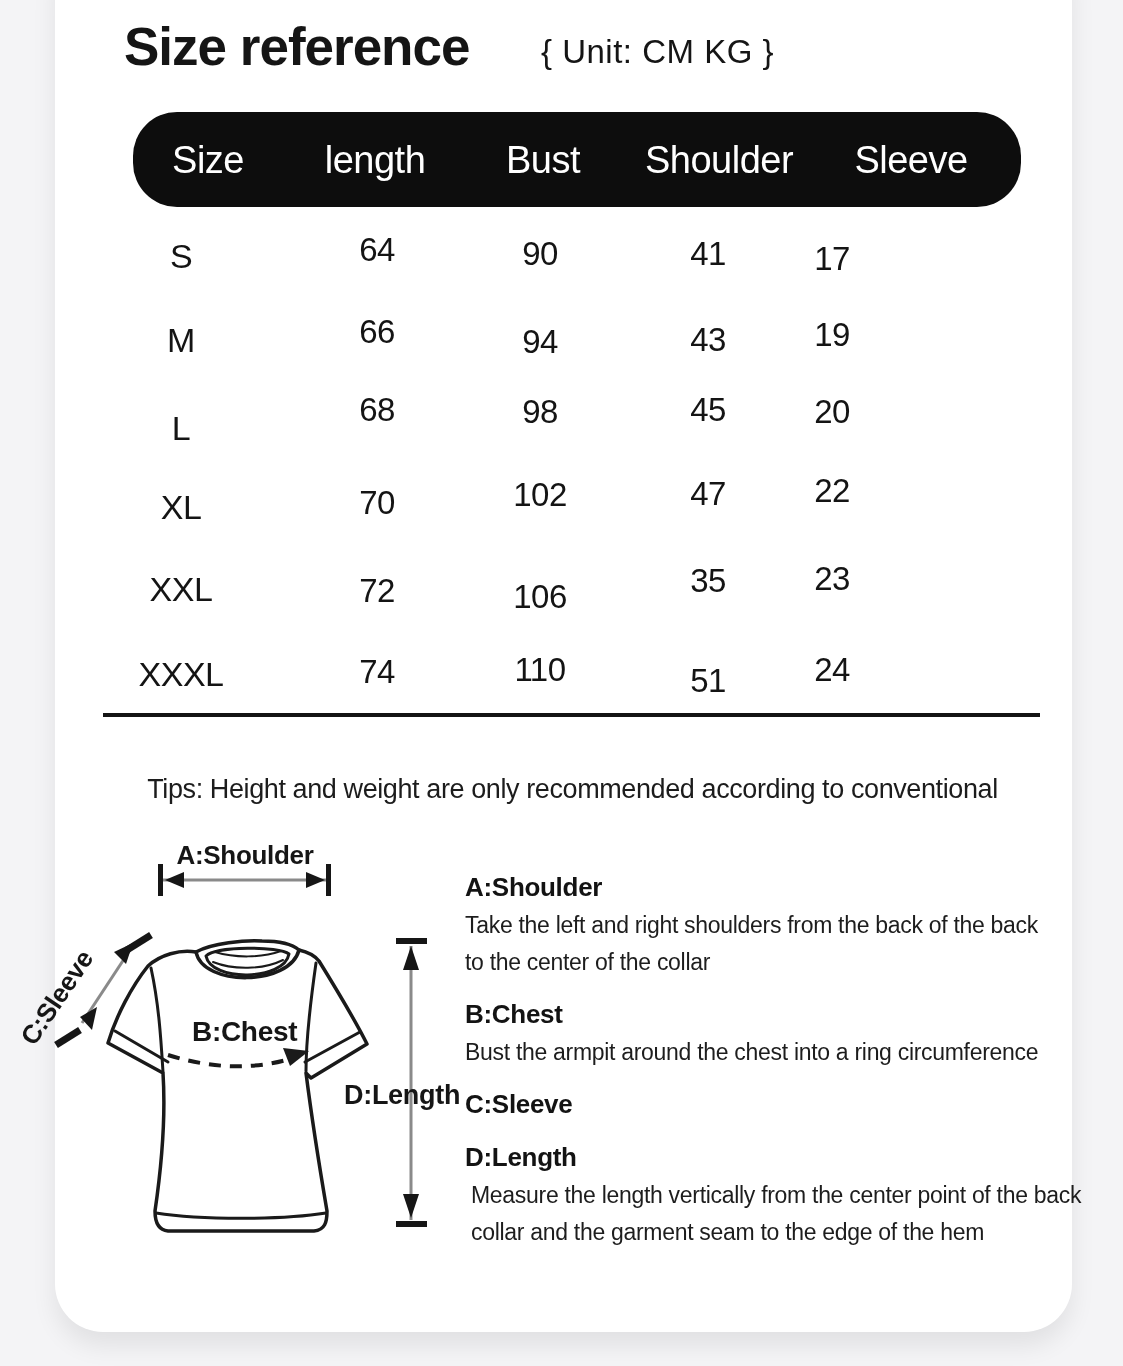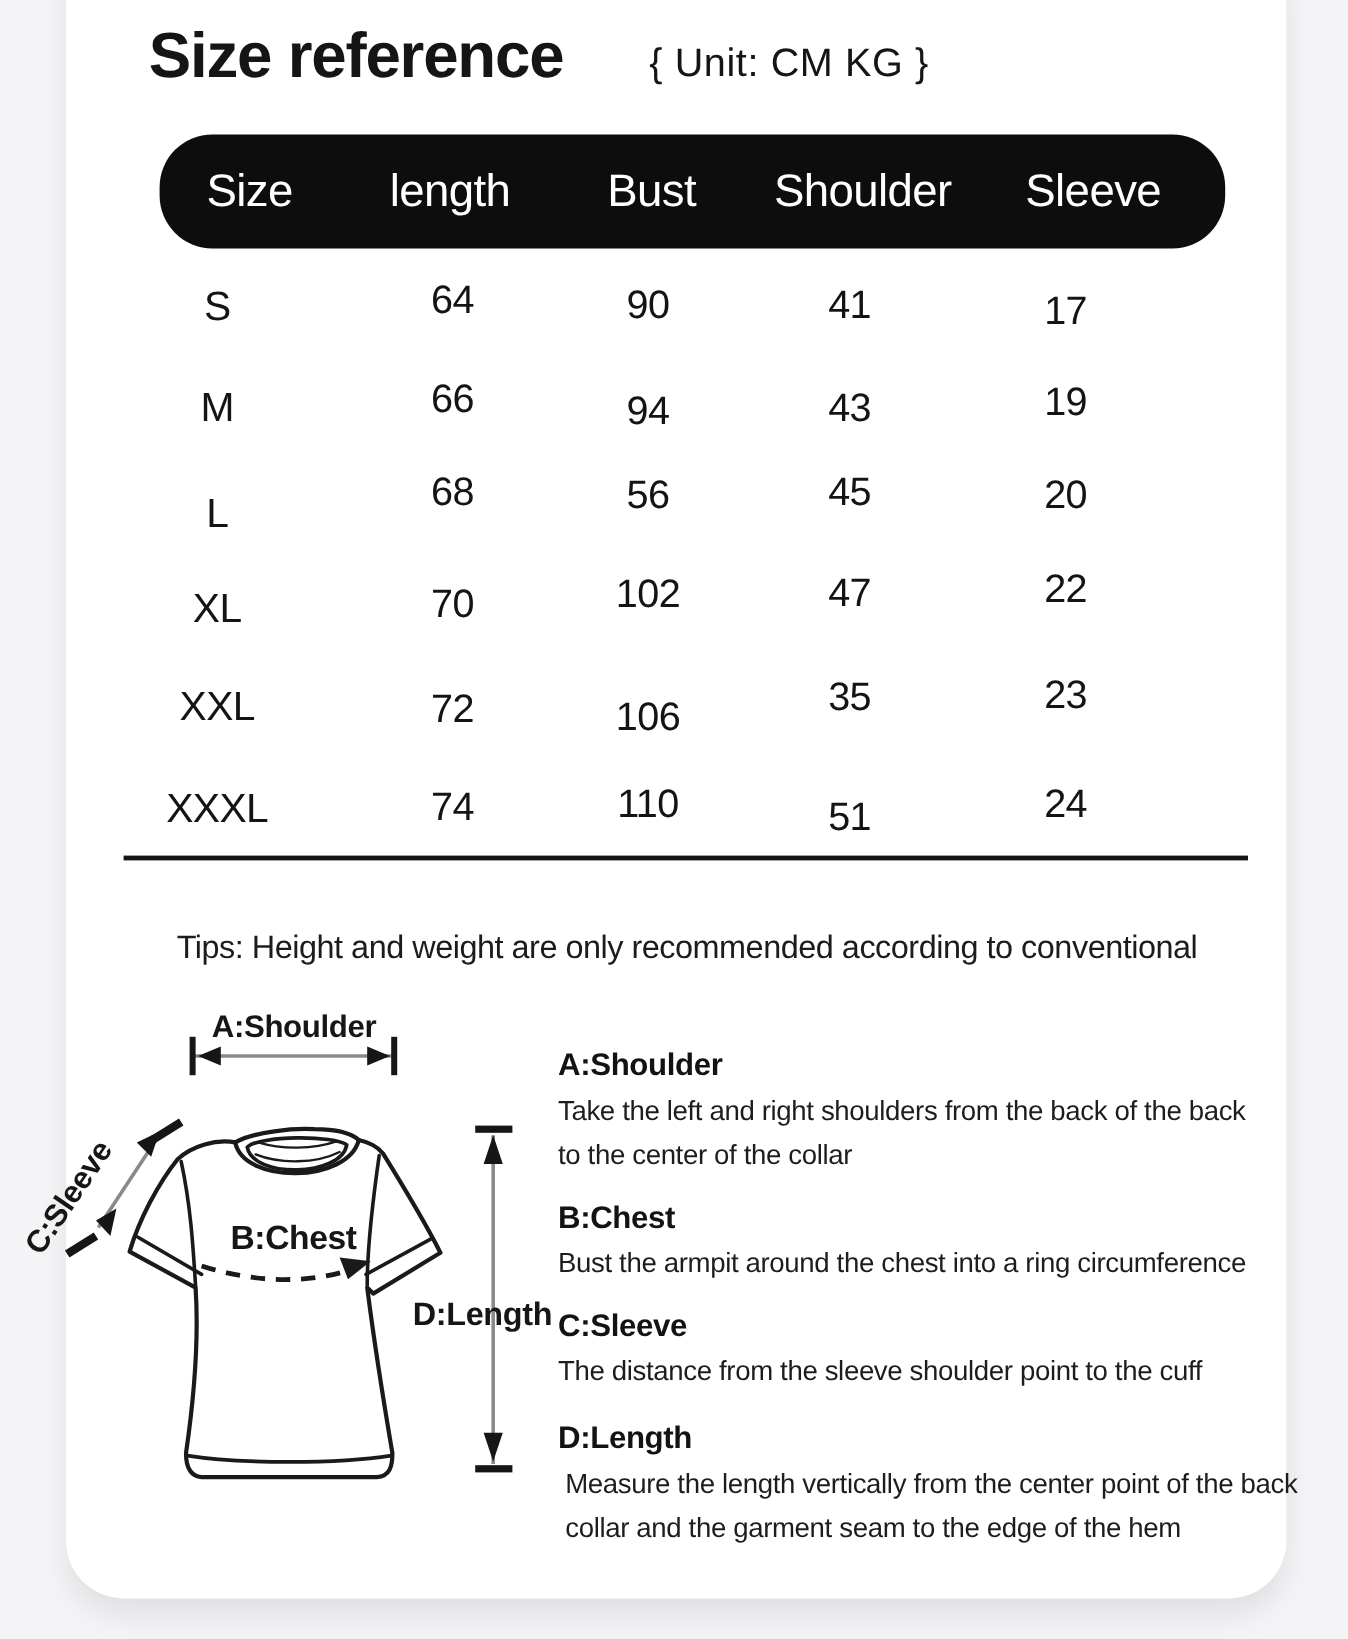--- a/index.html
+++ b/index.html
@@ -12,21 +12,21 @@
   .unit{left:541px;top:33px;font-size:33px;font-weight:400;white-space:nowrap;letter-spacing:0.5px;}
   .thead-bar{left:133px;top:112px;width:888px;height:95px;background:#0d0d0d;border-radius:44px;}
   .h-label{position:absolute;top:50%;transform:translate(-50%,-50%);color:#fff;
     font-size:38px;letter-spacing:-0.5px;white-space:nowrap;}
   .t-cell{position:absolute;transform:translate(-50%,var(--dy,0px));font-size:33px;
     letter-spacing:-0.5px;white-space:nowrap;color:#141414;}
   .c0{left:181px;font-size:34px;}
   .c1{left:377px;}
   .c2{left:540px;}
   .c3{left:708px;}
-  .c4{left:888px;text-align:right;}
+  .c4{left:832px;text-align:right;}
   .divider{left:103px;top:713px;width:937px;height:4px;background:#141414;}
   .tips{left:94px;top:744px;width:957px;text-align:center;font-size:27px;line-height:31px;
     letter-spacing:-0.4px;color:#1c1c1c;}
   .tips div{white-space:nowrap;margin-top:30px;}
   .diag-label{font-weight:700;font-size:26px;letter-spacing:-0.3px;white-space:nowrap;color:#161616;}
   .lbl-shoulder{left:245px;top:840px;transform:translateX(-50%);}
   .lbl-sleeve{left:40px;top:1020px;transform:rotate(-56deg);transform-origin:left bottom;}
   .lbl-chest{left:192px;top:1016px;font-size:28px;}
   .lbl-length{left:344px;top:1080px;font-size:27px;}
   .guide{left:465px;top:872px;width:620px;}
@@ -66,21 +66,21 @@
     <span class="abs t-cell c4" style="top:235px;--dy:5px">17</span>
 
     <span class="abs t-cell c0" style="top:319px;--dy:2px">M</span>
     <span class="abs t-cell c1" style="top:319px;--dy:-6px">66</span>
     <span class="abs t-cell c2" style="top:319px;--dy:4px">94</span>
     <span class="abs t-cell c3" style="top:319px;--dy:2px">43</span>
     <span class="abs t-cell c4" style="top:319px;--dy:-3px">19</span>
 
     <span class="abs t-cell c0" style="top:403px;--dy:6px">L</span>
     <span class="abs t-cell c1" style="top:403px;--dy:-12px">68</span>
-    <span class="abs t-cell c2" style="top:403px;--dy:-10px">56</span>
+    <span class="abs t-cell c2" style="top:403px;--dy:-10px">98</span>
     <span class="abs t-cell c3" style="top:403px;--dy:-12px">45</span>
     <span class="abs t-cell c4" style="top:403px;--dy:-10px">20</span>
 
     <span class="abs t-cell c0" style="top:486px;--dy:2px">XL</span>
     <span class="abs t-cell c1" style="top:486px;--dy:-2px">70</span>
     <span class="abs t-cell c2" style="top:486px;--dy:-10px">102</span>
     <span class="abs t-cell c3" style="top:486px;--dy:-11px">47</span>
     <span class="abs t-cell c4" style="top:486px;--dy:-14px">22</span>
 
     <span class="abs t-cell c0" style="top:570px;--dy:0px">XXL</span>
@@ -174,20 +174,19 @@
     <div class="g-item">
       <div class="g-term">A:Shoulder</div>
       <div class="g-desc w-a">Take the left and right shoulders from the back of the back to the center of the collar</div>
     </div>
     <div class="g-item">
       <div class="g-term">B:Chest</div>
       <div class="g-desc w-b">Bust the armpit around the chest into a ring circumference</div>
     </div>
     <div class="g-item gap-c">
       <div class="g-term">C:Sleeve</div>
-      <div class="g-desc w-c">The distance from the sleeve shoulder point to the cuff</div>
     </div>
     <div class="g-item">
       <div class="g-term">D:Length</div>
       <div class="g-desc w-d">Measure the length vertically from the center point of the back collar and the garment seam to the edge of the hem</div>
     </div>
   </div>
 </div>
 
 </body></html>

